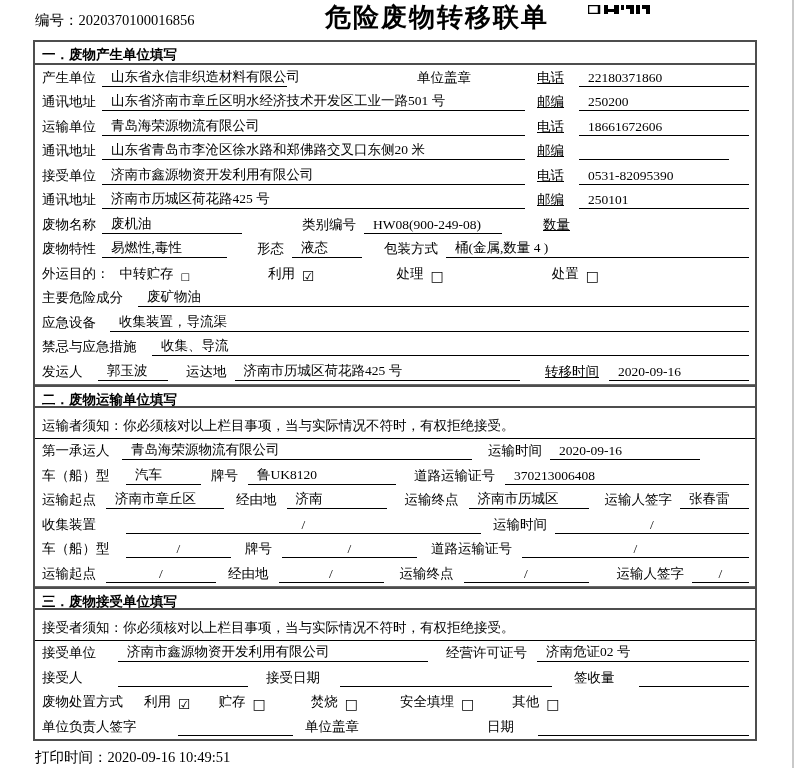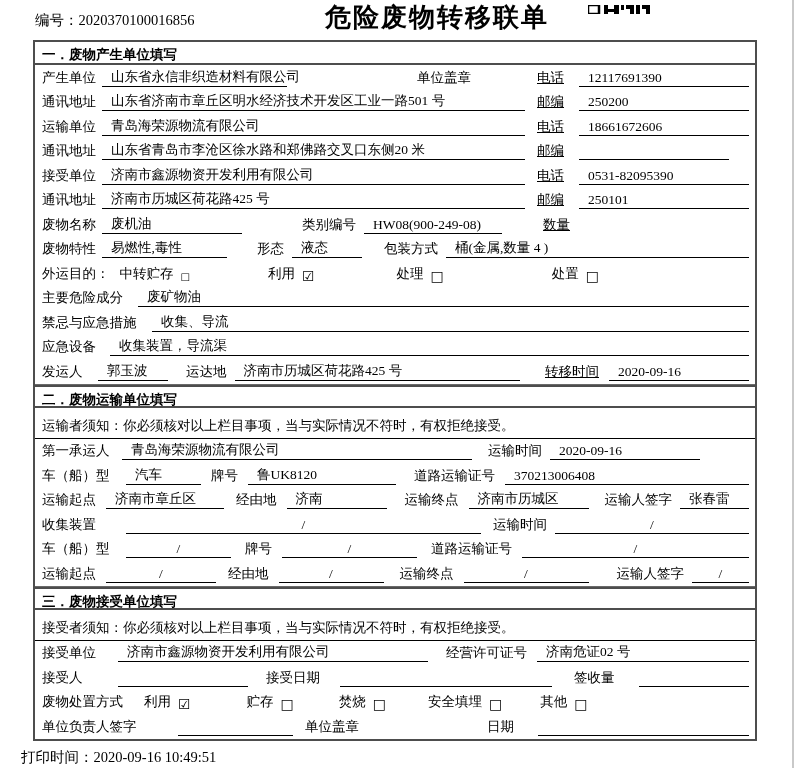--- a/index.html
+++ b/index.html
@@ -25,21 +25,21 @@
   .u { border-bottom:1px solid #000; white-space:nowrap; box-sizing:border-box;
        padding:0 2px 0 9px; flex-shrink:0; min-width:20px; }
   .u.grow { flex-grow:1; flex-shrink:1; overflow:hidden; }
   .u.c { text-align:center; padding-left:2px; }
   .rg { margin-left:auto; width:212px; display:flex; align-items:flex-end; flex-shrink:0; }
   .rg .lbl { width:36px;text-decoration:underline; }
   .rg .u { margin-left:6px; flex-grow:1; }
   .rg .u.short { flex-grow:0; width:150px; }
   .box { font-family:"DejaVu Sans",sans-serif; font-size:14px; line-height:1; margin-left:7px; }
   .box.sm { font-size:10px; margin-bottom:1px; }
-  .print-line { position:absolute; left:21px; top:748px; font-size:14.5px; white-space:nowrap; }
+  .print-line { position:absolute; left:35px; top:748px; font-size:14.5px; white-space:nowrap; }
 </style>
 </head>
 <body>
 
 <div class="page">
   <div class="edge-line"></div>
 
   <div class="serial">
     <span>编号：</span><span>2020370100016856</span>
   </div>
@@ -64,21 +64,21 @@
 
     <div class="sec-h">一．废物产生单位填写</div>
     <div class="sec-body bline">
 
       <div class="row">
         <span class="lbl" style="width:60px">产生单位</span>
         <span class="u" style="width:185px">山东省永信非织造材料有限公司</span>
         <span class="lbl" style="margin-left:130px">单位盖章</span>
         <span class="rg">
           <span class="lbl">电话</span>
-          <span class="u">12117691390</span>
+          <span class="u">22180371860</span>
         </span>
       </div>
 
       <div class="row">
         <span class="lbl" style="width:60px">通讯地址</span>
         <span class="u grow" style="margin-right:12px">山东省济南市章丘区明水经济技术开发区工业一路501 号</span>
         <span class="rg">
           <span class="lbl">邮编</span>
           <span class="u">250200</span>
         </span>
@@ -150,27 +150,27 @@
         <span class="lbl" style="margin-left:108px">处置</span>
         <span class="box">□</span>
       </div>
 
       <div class="row">
         <span class="lbl" style="width:88px">主要危险成分</span>
         <span class="u grow" style="margin-left:8px">废矿物油</span>
       </div>
 
       <div class="row">
+        <span class="lbl" style="width:60px">应急设备</span>
+        <span class="u grow" style="margin-left:8px">收集装置，导流渠</span>
+      </div>
+
+      <div class="row">
         <span class="lbl" style="width:102px">禁忌与应急措施</span>
         <span class="u grow" style="margin-left:8px">收集、导流</span>
-      </div>
-
-      <div class="row">
-        <span class="lbl" style="width:60px">应急设备</span>
-        <span class="u grow" style="margin-left:8px">收集装置，导流渠</span>
       </div>
 
       <div class="row">
         <span class="lbl" style="width:48px">发运人</span>
         <span class="u" style="margin-left:8px;width:70px">郭玉波</span>
         <span class="lbl" style="margin-left:18px">运达地</span>
         <span class="u" style="margin-left:8px;width:285px">济南市历城区荷花路425 号</span>
         <span class="rg" style="width:204px">
           <span class="lbl" style="width:58px">转移时间</span>
           <span class="u">2020-09-16</span>
@@ -254,21 +254,21 @@
         <span class="lbl" style="margin-left:18px">接受日期</span>
         <span class="u" style="margin-left:20px;width:212px"></span>
         <span class="lbl" style="margin-left:22px">签收量</span>
         <span class="u grow" style="margin-left:24px"></span>
       </div>
 
       <div class="row">
         <span class="lbl" style="width:84px">废物处置方式</span>
         <span class="lbl" style="margin-left:18px">利用</span>
         <span class="box">☑</span>
-        <span class="lbl" style="margin-left:56px">贮存</span>
+        <span class="lbl" style="margin-left:28px">贮存</span>
         <span class="box">□</span>
         <span class="lbl" style="margin-left:45px">焚烧</span>
         <span class="box">□</span>
         <span class="lbl" style="margin-left:42px">安全填埋</span>
         <span class="box">□</span>
         <span class="lbl" style="margin-left:38px">其他</span>
         <span class="box">□</span>
       </div>
 
       <div class="row">

